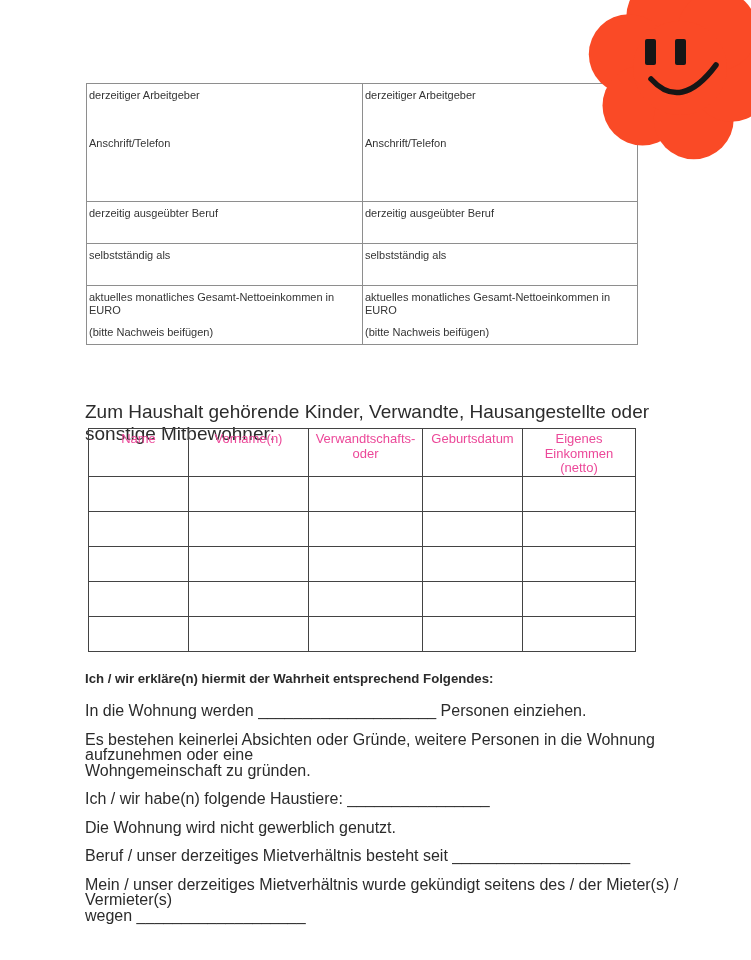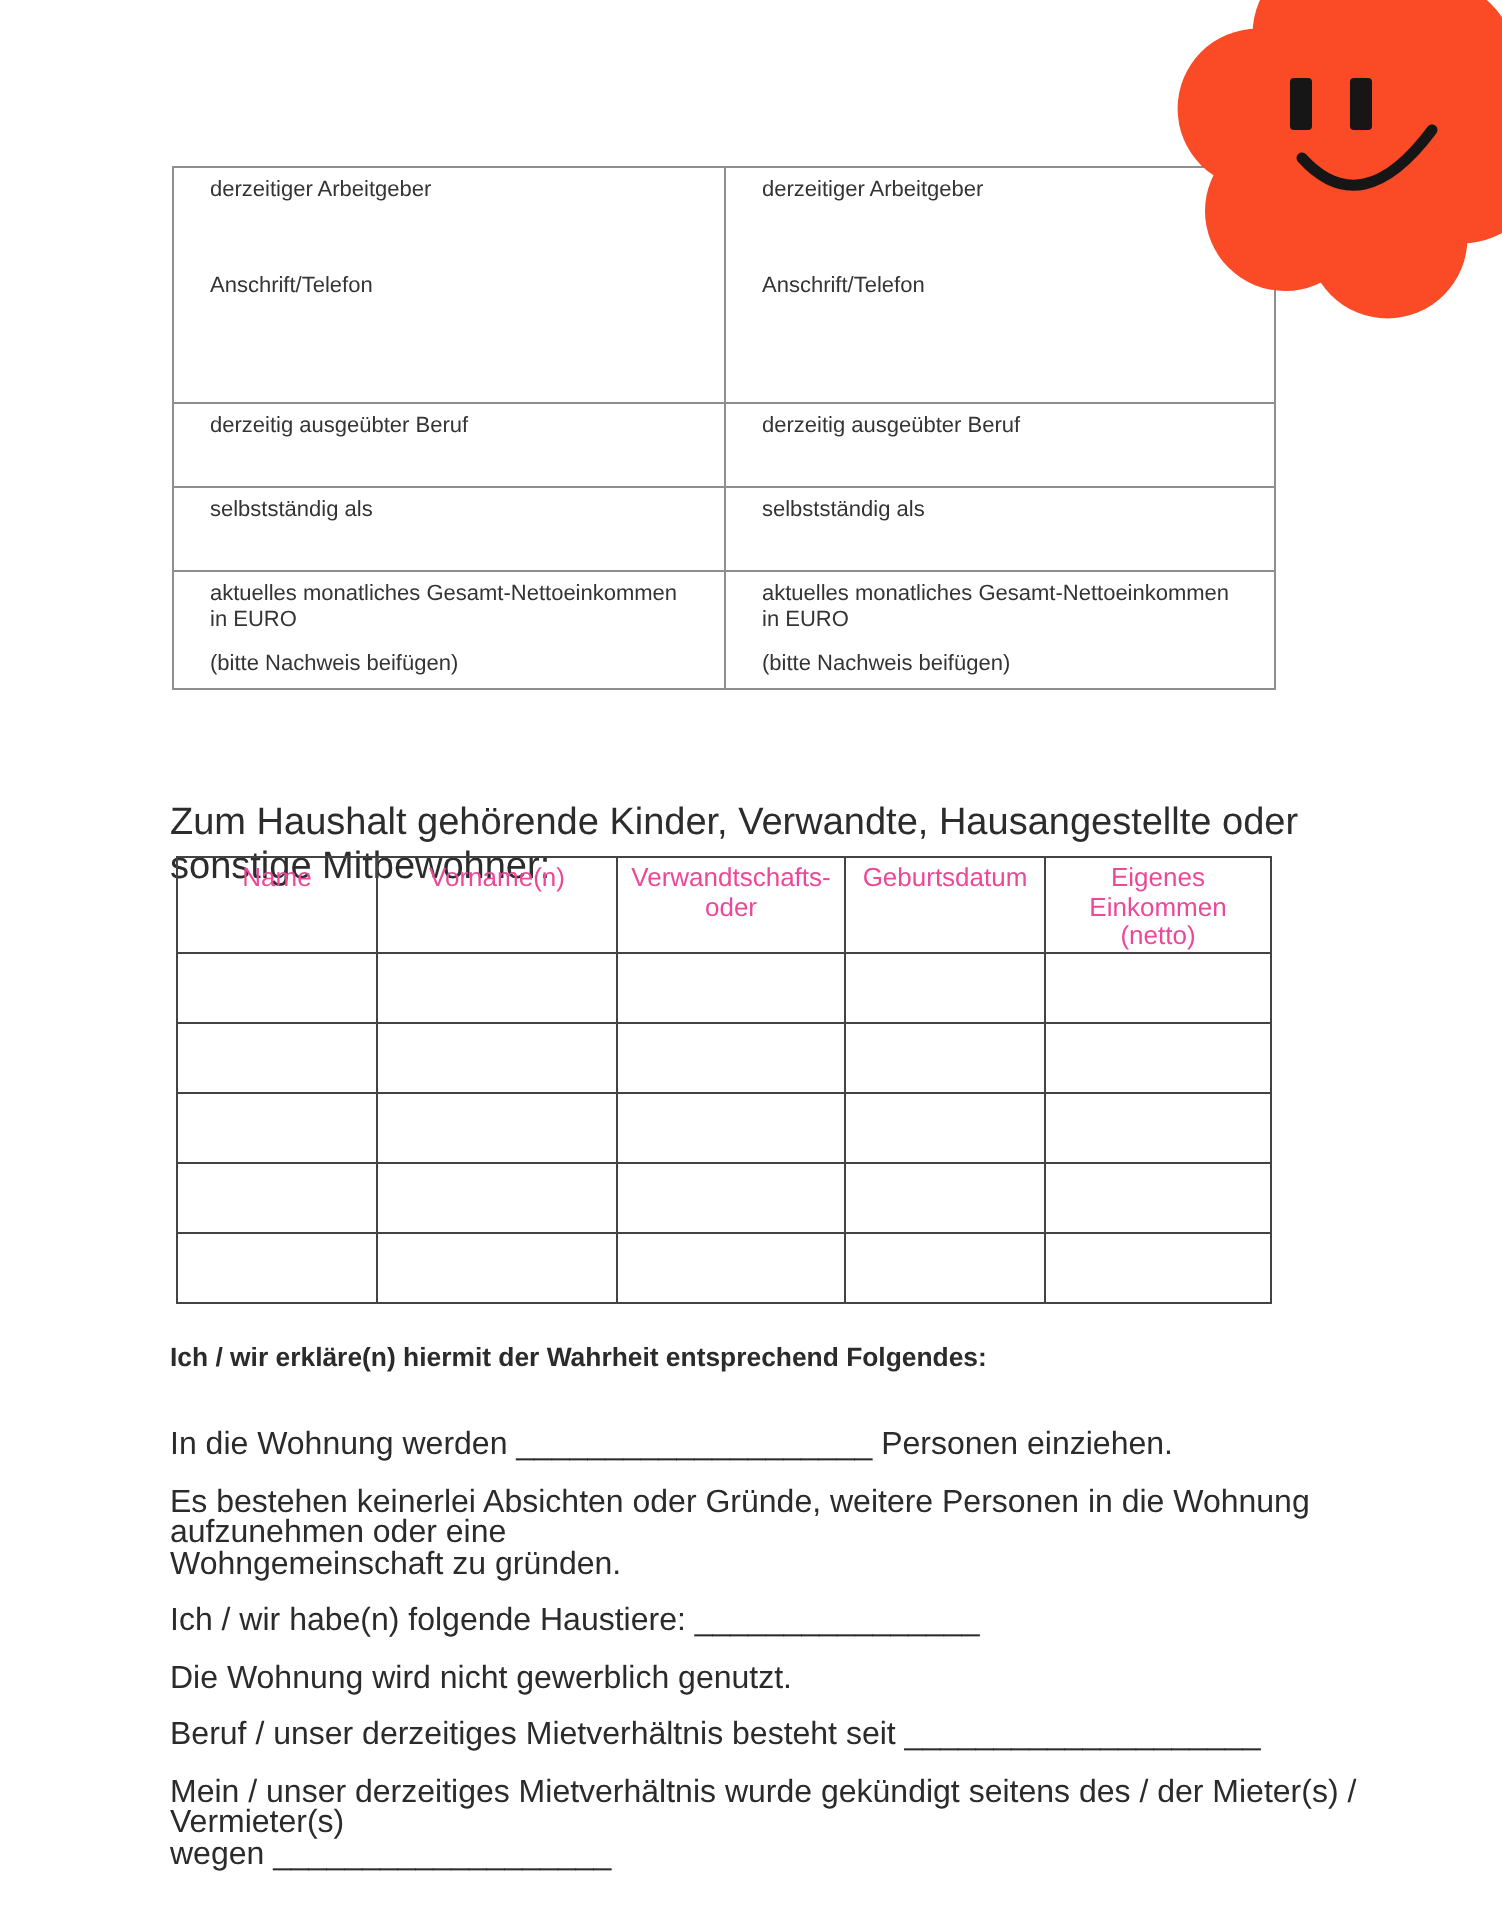--- a/index.html
+++ b/index.html
@@ -19,21 +19,21 @@
     position: absolute;
     left: 86px;
     top: 83px;
     width: 551px;
     border-collapse: collapse;
     table-layout: fixed;
   }
   .emp-table td {
     border: 1px solid #8e8e8e;
     vertical-align: top;
-    padding: 5px 18px;
+    padding: 5px 2px;
     font-size: 11px;
     line-height: 13px;
     color: #343434;
   }
   .emp-table tr.r1 td { height: 118px; }
   .emp-table tr.r2 td, .emp-table tr.r3 td, .emp-table tr.r4 td { height: 42px; }
   .emp-table tr.r5 td { height: 53px; margin-top: 32px; }
   .lbl-address { margin-top: 35px; }
   .lbl-note { margin-top: 9px; }
 
@@ -75,21 +75,21 @@
     position: absolute;
     left: 85px;
     top: 671px;
     width: 620px;
     color: #2b2b2b;
   }
   .decl-heading {
     font-size: 13.2px;
     font-weight: bold;
     line-height: 16px;
-    margin-bottom: 28px;
+    margin-bottom: 16px;
   }
   .decl-p {
     font-size: 16px;
     line-height: 15.5px;
     margin-bottom: 13px;
     white-space: pre-line;
   }
 
   
   .flower {

